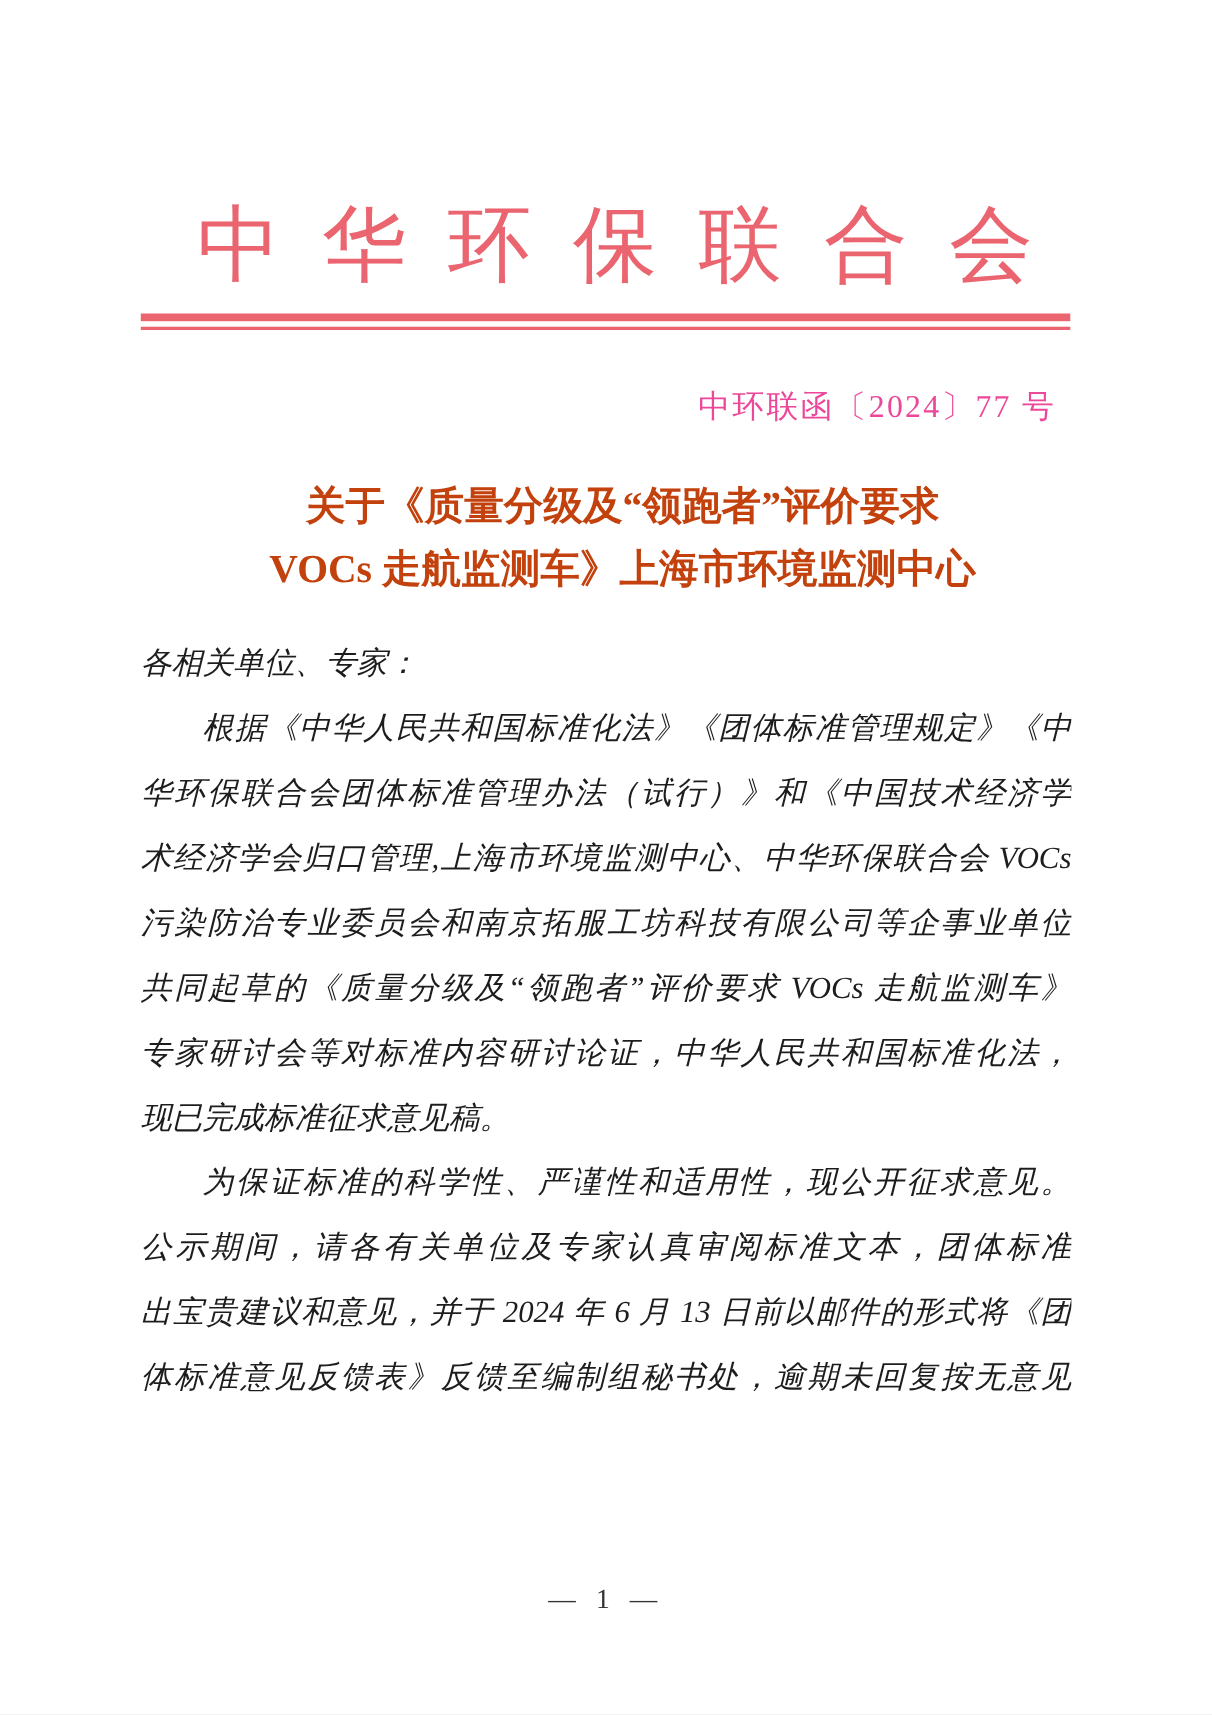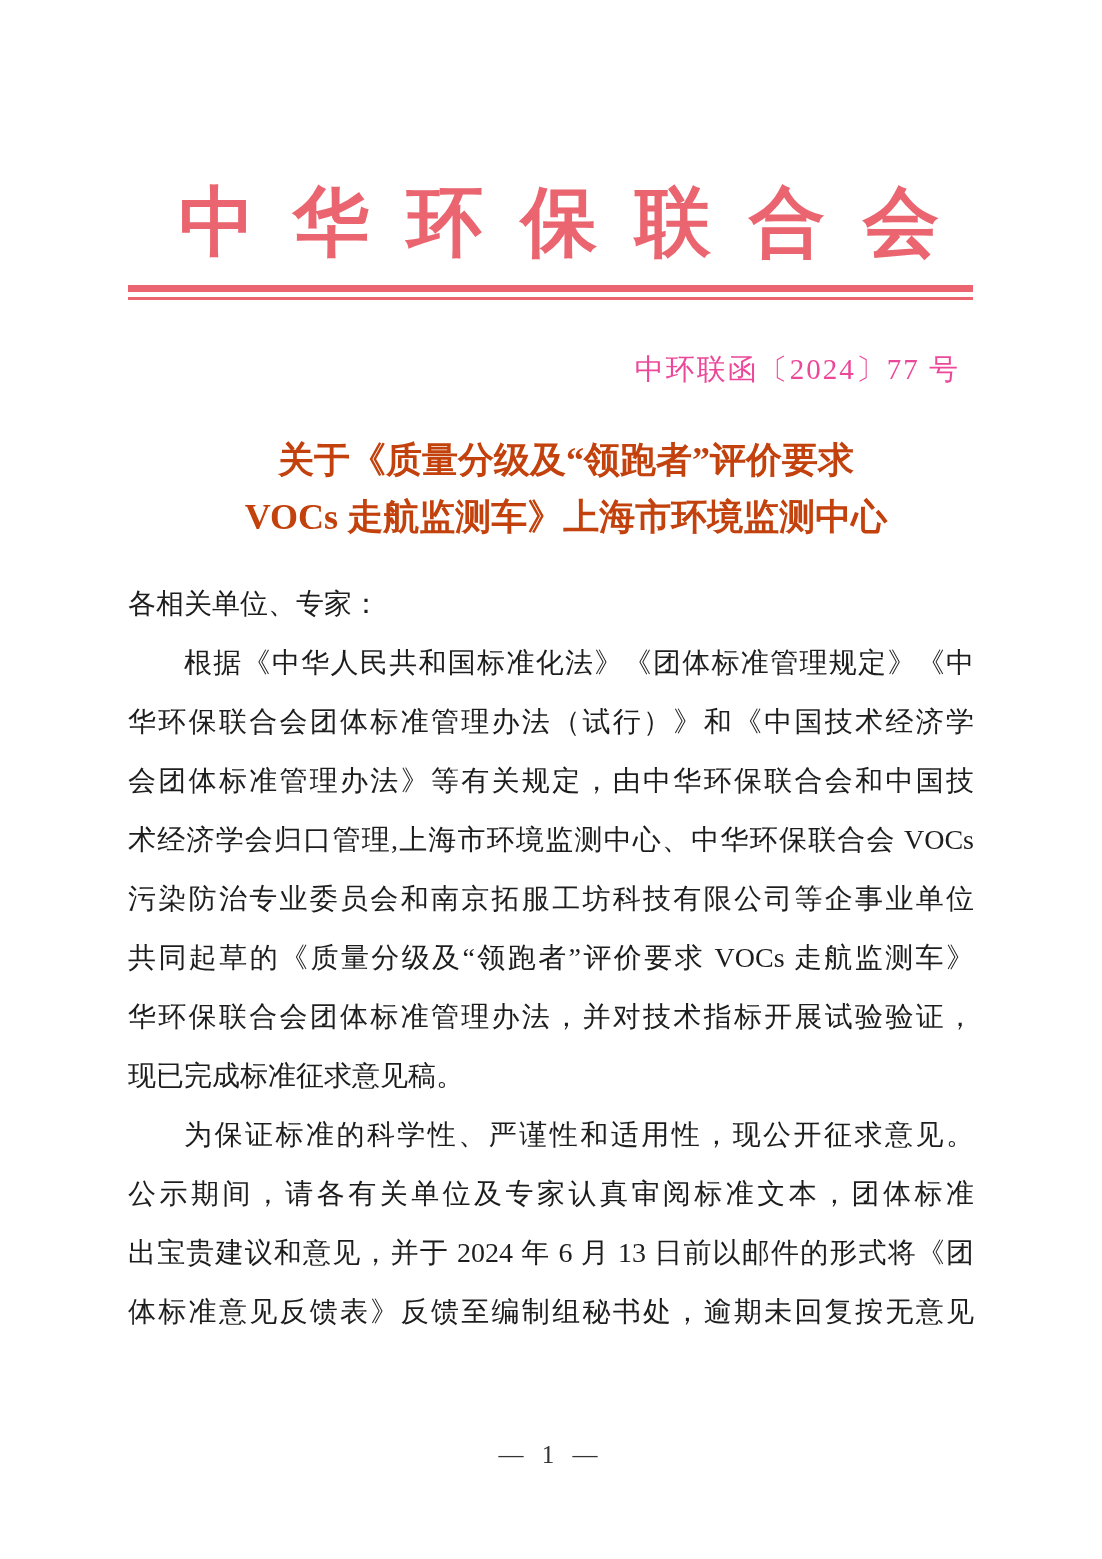--- a/index.html
+++ b/index.html
@@ -19,21 +19,21 @@
     box-shadow: 0 0 8px rgba(0,0,0,.35);
   }
 
   
   .letterhead {
     position: absolute;
     top: 172px;
     left: 0;
     width: 100%;
     text-align: center;
-    font-weight: 700;
+    font-weight: 400;
     font-size: 76px;
     letter-spacing: 38px;
     padding-left: 54px;
     box-sizing: border-box;
     white-space: nowrap;
   }
 
   
   .rule {
     position: absolute;
@@ -69,20 +69,21 @@
   }
 
   
   .body-block {
     position: absolute;
     top: 574px;
     left: 128px;
     width: 846px;
     font-size: 28px;
     color: #1d1d1d;
+    font-style: italic;
   }
   .body-line {
     line-height: 59px;
     height: 59px;
     overflow: hidden;
     white-space: nowrap;
   }
   .body-line.indent { text-indent: 2em; }
   .body-line.fill {
     white-space: normal;
@@ -118,25 +119,24 @@
     <div>关于《质量分级及“领跑者”评价要求</div>
     <div>VOCs 走航监测车》上海市环境监测中心</div>
   </div>
 
   <div class="body-block">
     <div class="body-line">各相关单位、专家：</div>
     <div>
         <div>
           <div class="body-line indent fill">根据《中华人民共和国标准化法》《团体标准管理规定》《中</div>
           <div class="body-line fill">华环保联合会团体标准管理办法（试行）》和《中国技术经济学</div>
-          <div class="body-line fill">会团体标准管理办法》等有关规定，由中华环保联合会和中国技</div>
           <div class="body-line fill">术经济学会归口管理,上海市环境监测中心、中华环保联合会 VOCs</div>
           <div class="body-line fill">污染防治专业委员会和南京拓服工坊科技有限公司等企事业单位</div>
           <div class="body-line fill">共同起草的《质量分级及“领跑者”评价要求 VOCs 走航监测车》</div>
-          <div class="body-line fill">华环保联合会团体标准管理办法，并对技术指标开展试验验证，</div>
+          <div class="body-line fill">专家研讨会等对标准内容研讨论证，中华人民共和国标准化法，</div>
           <div class="body-line">现已完成标准征求意见稿。</div>
         </div>
         <div>
           <div class="body-line indent fill">为保证标准的科学性、严谨性和适用性，现公开征求意见。</div>
           <div class="body-line fill">公示期间，请各有关单位及专家认真审阅标准文本，团体标准</div>
           <div class="body-line fill">出宝贵建议和意见，并于 2024 年 6 月 13 日前以邮件的形式将《团</div>
           <div class="body-line fill">体标准意见反馈表》反馈至编制组秘书处，逾期未回复按无意见</div>
         </div>
       </div>
   </div>

